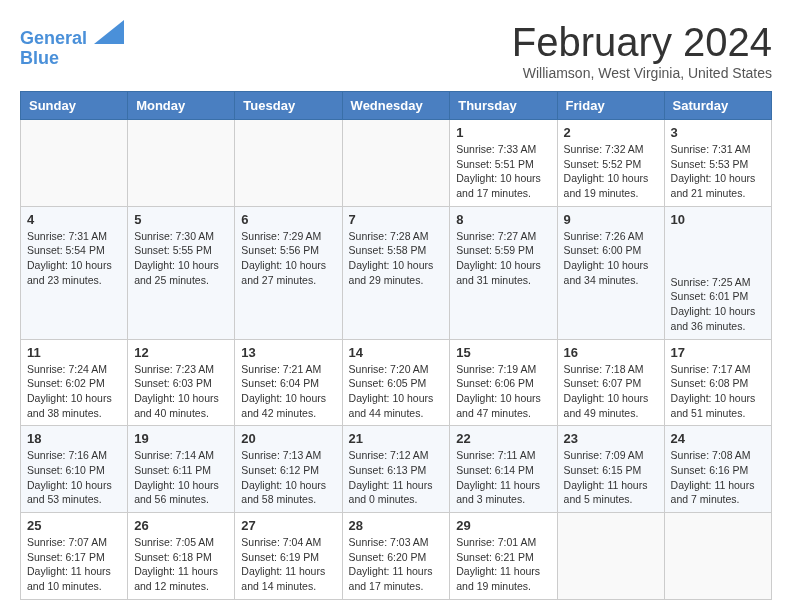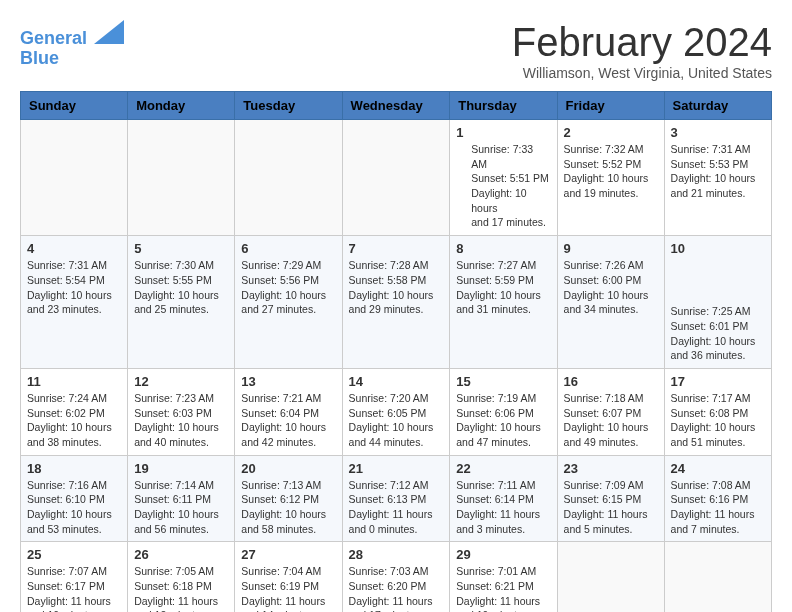--- a/index.html
+++ b/index.html
@@ -46,21 +46,21 @@
       font-size: 14px;
       color: #555;
     }
     .calendar {
       width: 100%;
       border-collapse: collapse;
       border: 1px solid #ccc;
     }
     .calendar th {
       background-color: #4a7fc1;
-      color: #000000;
+      color: #ffffff;
       text-align: left;
       padding: 6px 8px;
       font-size: 13px;
       font-weight: bold;
       border: 1px solid #3a6fa8;
     }
     .calendar td {
       border: 1px solid #ccc;
       vertical-align: top;
       padding: 5px 6px;
@@ -122,21 +122,21 @@
       </tr>
   </thead>
   <tbody id="calendar-body">
       <tr>
         <td class="empty-cell"></td>
         <td class="empty-cell"></td>
         <td class="empty-cell"></td>
         <td class="empty-cell"></td>
         <td>
           <span class="day-number">1</span>
-          <div class="day-info" style="white-space: pre-line; margin-left: 15px;">Sunrise: 7:33 AM
+          <div class="day-info" style="white-space: pre-line;">Sunrise: 7:33 AM
 Sunset: 5:51 PM
 Daylight: 10 hours
 and 17 minutes.</div>
         </td>
         <td>
           <span class="day-number">2</span>
           <div class="day-info" style="white-space: pre-line;">Sunrise: 7:32 AM
 Sunset: 5:52 PM
 Daylight: 10 hours
 and 19 minutes.</div>

